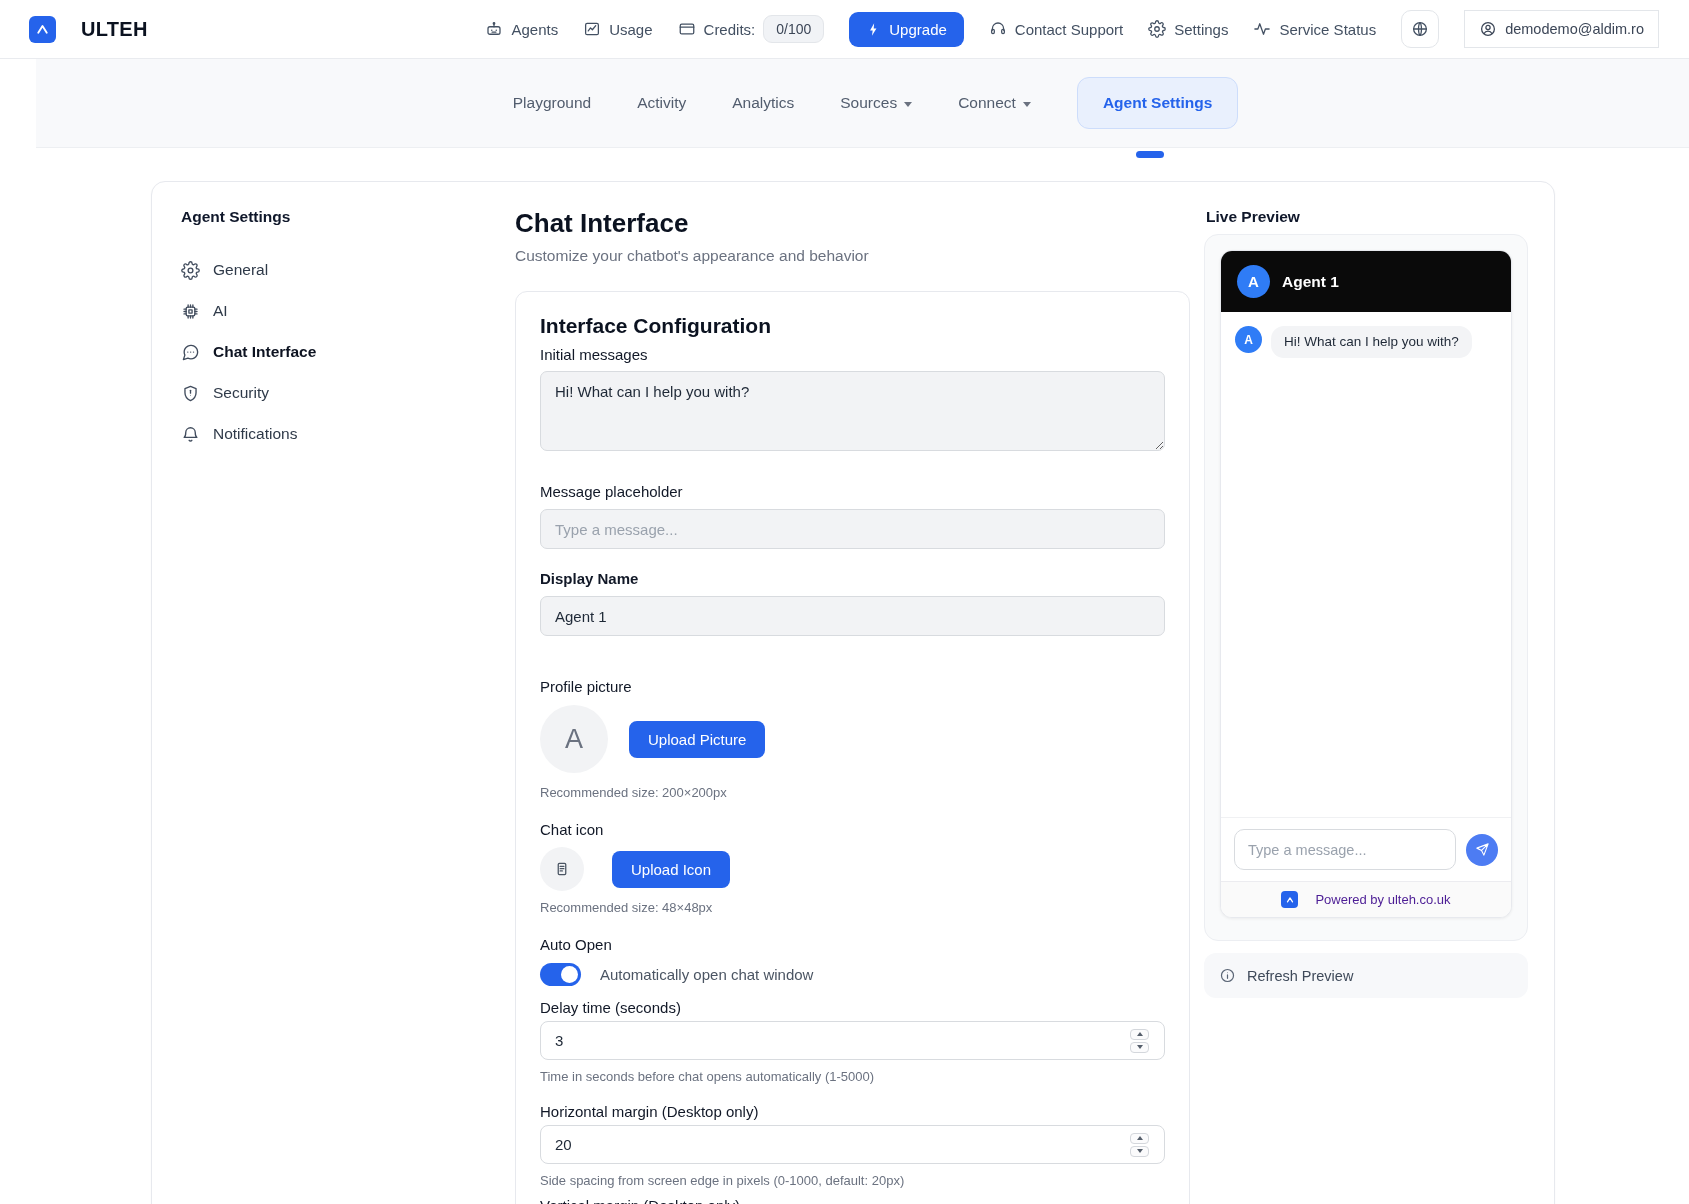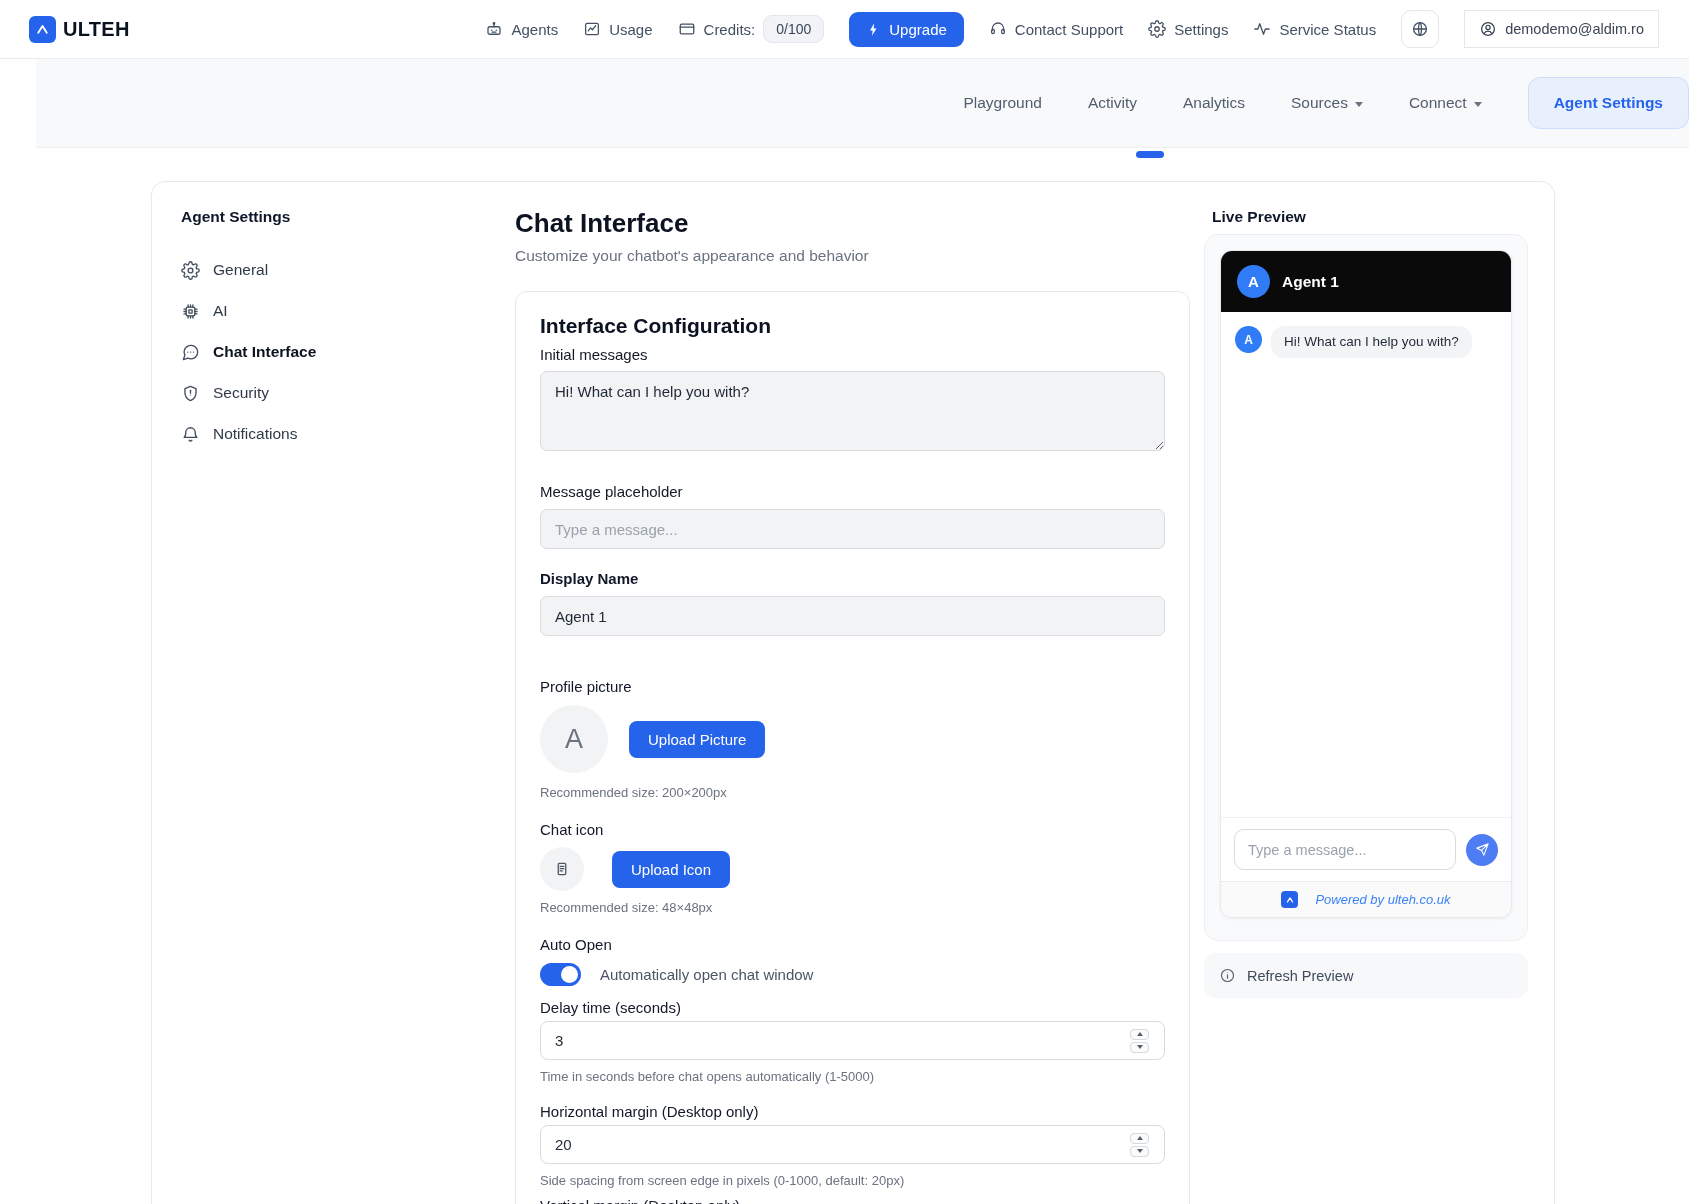--- a/index.html
+++ b/index.html
@@ -5,33 +5,33 @@
   * { margin:0; padding:0; box-sizing:border-box; }
   html,body { width:1689px; height:1204px; }
   body {
     font-family:"Liberation Sans","DejaVu Sans",sans-serif;
     background:#ffffff; color:#111827; overflow:hidden; position:relative;
   }
   .ic { width:18px; height:18px; fill:none; stroke:currentColor; stroke-width:1.7; stroke-linecap:round; stroke-linejoin:round; flex:none; }
 
   
   .topnav { height:59px; display:flex; align-items:center; justify-content:space-between; padding:0 30px 0 29px; border-bottom:1px solid #e9ebef; background:#fff; }
-  .brand { display:flex; align-items:center; gap:7px; cursor:pointer; }
+  .brand { display:flex; align-items:center; gap:25px; cursor:pointer; }
   .brand-mark { width:27px; height:27px; border-radius:6px; background:#2563eb; display:flex; align-items:center; justify-content:center; }
   .brand-name { font-size:20px; font-weight:700; letter-spacing:.3px; color:#0b1220; }
   .topnav-right { display:flex; align-items:center; gap:25px; }
   .nav-link { display:flex; align-items:center; gap:8px; font-size:15px; color:#435062; cursor:pointer; white-space:nowrap; }
   .credits-badge { background:#f1f3f6; border:1px solid #e3e6ea; border-radius:9px; padding:5px 12px; font-size:14px; color:#3c4657; }
   .upgrade-btn { display:flex; align-items:center; gap:8px; background:#2563eb; color:#fff; font-size:15px; font-weight:500; border:none; border-radius:9px; padding:9px 17px; cursor:pointer; }
   .upgrade-btn svg { width:15px; height:15px; }
   .icon-btn { width:38px; height:38px; border:1px solid #e3e6ea; border-radius:10px; display:flex; align-items:center; justify-content:center; background:#fff; color:#435062; cursor:pointer; }
   .account-pill { display:flex; align-items:center; gap:8px; height:38px; border:1px solid #e3e6ea; border-radius:0; padding:0 14px; font-size:14.5px; color:#3c4657; background:#fff; cursor:pointer; }
 
   
-  .subnav { position:relative; height:89px; background:#f8f9fb; border-bottom:1px solid #edeff2; display:flex; align-items:center; justify-content:flex-end;margin-left:36px; }
+  .subnav { position:relative; height:89px; background:#f8f9fb; border-bottom:1px solid #edeff2; display:flex; align-items:center; justify-content:center;margin-left:36px; }
   .subnav-inner { display:flex; align-items:center; gap:46px; margin-left:26px; }
   .tab { font-size:15.5px; color:#525d6e; cursor:pointer; display:flex; align-items:center; gap:7px; white-space:nowrap; }
   .caret { width:0; height:0; border-left:4.5px solid transparent; border-right:4.5px solid transparent; border-top:5px solid #6b7280; margin-top:2px; }
   .tab-active { background:#e9f0fd; border:1px solid #cdddfb; color:#2563eb; font-weight:700; padding:16px 25px; border-radius:12px; cursor:pointer; font-size:15.5px; white-space:nowrap; }
   .tab-indicator { position:absolute; left:1136px; top:151px; width:28px; height:7px; background:#2563eb; border-radius:4px; }
 
   
   .card { position:absolute; left:151px; top:181px; width:1404px; height:1160px; background:#fff; border:1px solid #e7e9ee; border-radius:14px; box-shadow:0 1px 2px rgba(16,24,40,.04); padding:26px 28px; display:flex; }
 
   
@@ -64,35 +64,35 @@
   .num-input { width:100%; height:39px; background:#fff; border:1px solid #d8dbdf; border-radius:8px; padding:0 46px 0 14px; font:15px "Liberation Sans","DejaVu Sans",sans-serif; color:#1f2937; }
   .stepper { position:absolute; right:16px; top:50%; transform:translateY(-50%); width:19px; display:flex; flex-direction:column; gap:2px; }
   .step-btn { height:11px; border:1px solid #d4d7dc; border-radius:4px; background:#fbfbfc; display:flex; align-items:center; justify-content:center; cursor:pointer; }
   .step-up::after { content:""; border-left:3.5px solid transparent; border-right:3.5px solid transparent; border-bottom:4.5px solid #555e6b; }
   .step-down::after { content:""; border-left:3.5px solid transparent; border-right:3.5px solid transparent; border-top:4.5px solid #555e6b; }
   .mt8{margin-top:8px;} .mt11{margin-top:11px;} .mt13{margin-top:13px;} .mt18{margin-top:18px;}
   .mt20{margin-top:20px;} .mt21{margin-top:21px;font-weight:bold;} .mt28{margin-top:28px;} .mt42{margin-top:42px;}
 
   
   .right-col { width:324px; flex:none; margin-left:14px; }
-  .preview-title { font-size:15.5px; font-weight:700; color:#0f172a; margin-left:8px; }
+  .preview-title { font-size:15.5px; font-weight:700; color:#0f172a; margin-left:2px; }
   .preview-panel { margin-top:8px; background:#f9fafb; border:1px solid #eceef2; border-radius:14px; padding:15px; height:707px; }
   .chat-widget { background:#fff; border:1px solid #e7e9ee; border-radius:12px; height:668px; display:flex; flex-direction:column; overflow:hidden; box-shadow:0 1px 3px rgba(0,0,0,.06); }
   .chat-header { background:#0a0a0a; padding:0 16px; display:flex; align-items:center; gap:12px; height:61px; flex:none; }
   .chat-avatar { width:33px; height:33px; border-radius:50%; background:#2f7cf6; color:#fff; font-size:15px; font-weight:700; display:flex; align-items:center; justify-content:center; flex:none; }
   .chat-title { color:#fff; font-size:15.5px; font-weight:700; }
   .chat-body { flex:1; padding:14px; display:flex; gap:9px; align-items:flex-start; }
   .msg-avatar { width:27px; height:27px; border-radius:50%; background:#2f7cf6; color:#fff; font-size:12px; font-weight:700; display:flex; align-items:center; justify-content:center; flex:none; }
   .msg-bubble { background:#f3f4f6; border-radius:13px; padding:8px 13px; font-size:13.5px; color:#1f2937; line-height:16px; }
   .chat-input-row { flex:none; border-top:1px solid #f0f1f3; padding:11px 13px; display:flex; align-items:center; gap:10px; }
   .chat-input { flex:1; height:41px; border:1px solid #d8dbdf; border-radius:10px; padding:0 13px; font:14.5px "Liberation Sans","DejaVu Sans",sans-serif; background:#fff; color:#1f2937; min-width:0; }
   .chat-input::placeholder { color:#9aa2ad; }
   .send-btn { width:32px; height:32px; border-radius:50%; background:#4d7cf3; border:none; display:flex; align-items:center; justify-content:center; cursor:pointer; flex:none; }
   .send-btn svg { width:15px; height:15px; stroke:#fff; }
-  .chat-footer { flex:none; border-top:1px solid #ececf0; background:#fafafa; height:36px; display:flex; align-items:center; justify-content:center; gap:17px; font-size:13px; color:#3b82f6; cursor:pointer;font-style:italic; }
+  .chat-footer { flex:none; border-top:1px solid #ececf0; background:#fafafa; height:36px; display:flex; align-items:center; justify-content:center; gap:17px; font-size:13px; color:#4c1d95; cursor:pointer; }
   .footer-logo { width:17px; height:17px; border-radius:4px; background:#2563eb; display:flex; align-items:center; justify-content:center; flex:none; }
   .refresh-bar { margin-top:12px; background:#f7f8fa; border-radius:12px; height:45px; display:flex; align-items:center; gap:11px; padding:0 15px; font-size:14.5px; color:#3f4a5a; cursor:pointer; }
   .refresh-bar .ic { width:17px; height:17px; color:#5a6575; }
 </style>
 </head>
 <body>
 
 <div class="topnav">
   <div class="brand">
     <span class="brand-mark">

